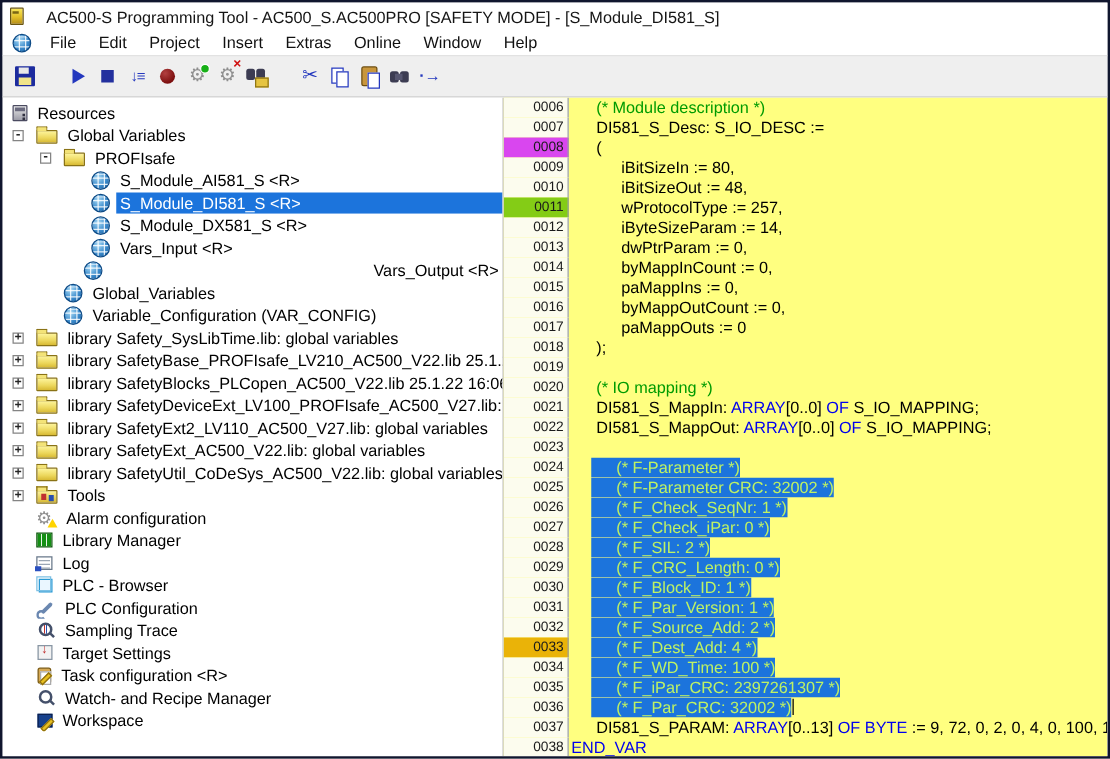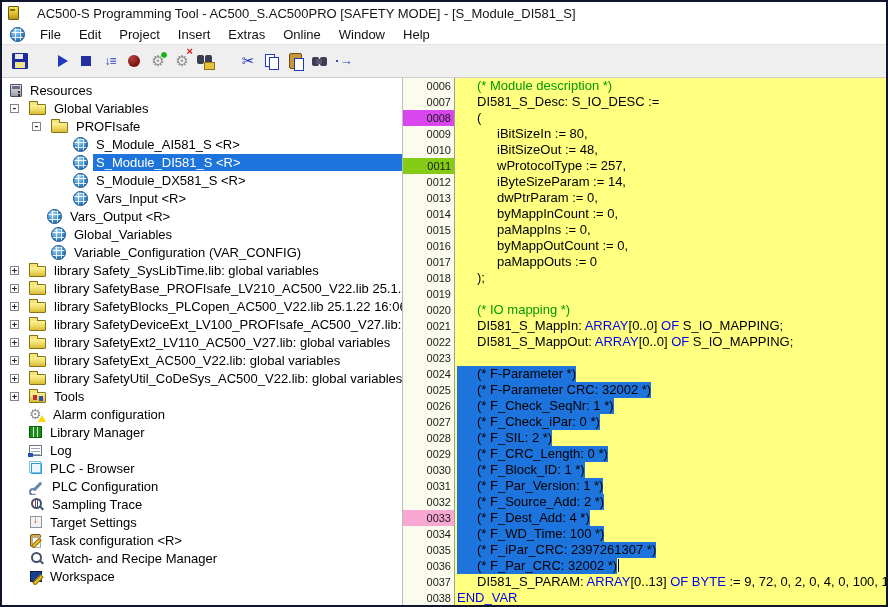--- a/index.html
+++ b/index.html
@@ -126,21 +126,21 @@
     border:1px solid #907010;transform:rotate(-45deg);}
   
   .editor{flex:1;background:#ffff80;overflow:hidden;font-size:13px;}
   .eline{display:flex;height:16px;line-height:16px;white-space:pre;}
   .ln{width:52px;flex:none;background:#fcfcee;border-right:1px solid #9aa0a0;
     padding-right:3px;text-align:right;color:#1a1a1a;font-size:11px;}
   .lbody{flex:1;overflow:hidden;padding-left:2px;}
   .sc{color:#009b00;}
   .sk{color:#0000ee;}
   .sp{color:#000;}
-  .selspan{display:inline-block;height:16px;background:#1c74dc;color:#000000;}
+  .selspan{display:inline-block;height:16px;background:#1c74dc;color:#bef264;margin-left:16px;}
   .caret{display:inline-block;width:1px;height:13px;background:#000;vertical-align:-2px;margin-left:1px;}
 </style>
 </head>
 <body>
 
 <div class="window">
   <div class="titlebar">
     <span class="app-icon"></span>
     <span class="title-text">AC500-S Programming Tool - AC500_S.AC500PRO [SAFETY MODE] - [S_Module_DI581_S]</span>
   </div>
@@ -228,21 +228,21 @@
         <div class="trow" style="padding-left: 50px;">
           <span class="slot"></span>
           <span class="ticon i-globe"></span>
           <span class="tlabel">S_Module_DX581_S &lt;R&gt;</span>
         </div>
         <div class="trow" style="padding-left: 50px;">
           <span class="slot"></span>
           <span class="ticon i-globe"></span>
           <span class="tlabel">Vars_Input &lt;R&gt;</span>
         </div>
-        <div class="trow" style="padding-left: 24px;">
+        <div class="trow" style="padding-left: 44px; text-align: right;">
           <span class="slot"></span>
           <span class="ticon i-globe"></span>
           <span class="tlabel">Vars_Output &lt;R&gt;</span>
         </div>
         <div class="trow" style="padding-left: 28px;">
           <span class="slot"></span>
           <span class="ticon i-globe"></span>
           <span class="tlabel">Global_Variables</span>
         </div>
         <div class="trow" style="padding-left: 28px;">
@@ -378,21 +378,21 @@
         <div class="eline"><span class="ln" style="background: rgb(252, 252, 238);">0023</span><span class="lbody"><span style="padding-left: 0px;"></span></span></div>
         <div class="eline"><span class="ln" style="background: rgb(252, 252, 238);">0024</span><span class="lbody"><span class="selspan" style="padding-left: 20px; background: rgb(28, 116, 220);">(* F-Parameter *)</span></span></div>
         <div class="eline"><span class="ln" style="background: rgb(252, 252, 238);">0025</span><span class="lbody"><span class="selspan" style="padding-left: 20px; background: rgb(28, 116, 220);">(* F-Parameter CRC: 32002 *)</span></span></div>
         <div class="eline"><span class="ln" style="background: rgb(252, 252, 238);">0026</span><span class="lbody"><span class="selspan" style="padding-left: 20px; background: rgb(28, 116, 220);">(* F_Check_SeqNr: 1 *)</span></span></div>
         <div class="eline"><span class="ln" style="background: rgb(252, 252, 238);">0027</span><span class="lbody"><span class="selspan" style="padding-left: 20px; background: rgb(28, 116, 220);">(* F_Check_iPar: 0 *)</span></span></div>
         <div class="eline"><span class="ln" style="background: rgb(252, 252, 238);">0028</span><span class="lbody"><span class="selspan" style="padding-left: 20px; background: rgb(28, 116, 220);">(* F_SIL: 2 *)</span></span></div>
         <div class="eline"><span class="ln" style="background: rgb(252, 252, 238);">0029</span><span class="lbody"><span class="selspan" style="padding-left: 20px; background: rgb(28, 116, 220);">(* F_CRC_Length: 0 *)</span></span></div>
         <div class="eline"><span class="ln" style="background: rgb(252, 252, 238);">0030</span><span class="lbody"><span class="selspan" style="padding-left: 20px; background: rgb(28, 116, 220);">(* F_Block_ID: 1 *)</span></span></div>
         <div class="eline"><span class="ln" style="background: rgb(252, 252, 238);">0031</span><span class="lbody"><span class="selspan" style="padding-left: 20px; background: rgb(28, 116, 220);">(* F_Par_Version: 1 *)</span></span></div>
         <div class="eline"><span class="ln" style="background: rgb(252, 252, 238);">0032</span><span class="lbody"><span class="selspan" style="padding-left: 20px; background: rgb(28, 116, 220);">(* F_Source_Add: 2 *)</span></span></div>
-        <div class="eline"><span class="ln" style="background: #f9a8d4;">0033</span><span class="lbody"><span class="selspan" style="padding-left: 20px; background: rgb(28, 116, 220);">(* F_Dest_Add: 4 *)</span></span></div>
+        <div class="eline"><span class="ln" style="background: #eab308;">0033</span><span class="lbody"><span class="selspan" style="padding-left: 20px; background: rgb(28, 116, 220);">(* F_Dest_Add: 4 *)</span></span></div>
         <div class="eline"><span class="ln" style="background: rgb(252, 252, 238);">0034</span><span class="lbody"><span class="selspan" style="padding-left: 20px; background: rgb(28, 116, 220);">(* F_WD_Time: 100 *)</span></span></div>
         <div class="eline"><span class="ln" style="background: rgb(252, 252, 238);">0035</span><span class="lbody"><span class="selspan" style="padding-left: 20px; background: rgb(28, 116, 220);">(* F_iPar_CRC: 2397261307 *)</span></span></div>
         <div class="eline"><span class="ln" style="background: rgb(252, 252, 238);">0036</span><span class="lbody"><span class="selspan" style="padding-left: 20px; background: rgb(28, 116, 220);">(* F_Par_CRC: 32002 *)</span><span class="caret"></span></span></div>
         <div class="eline"><span class="ln" style="background: rgb(252, 252, 238);">0037</span><span class="lbody"><span style="padding-left: 20px;"><span class="sp">DI581_S_PARAM: </span><span class="sk" style="color: rgb(0, 0, 238);">ARRAY</span><span class="sp">[0..13] </span><span class="sk" style="color: rgb(0, 0, 238);">OF</span><span class="sp"> </span><span class="sk" style="color: rgb(0, 0, 238);">BYTE</span><span class="sp"> := 9, 72, 0, 2, 0, 4, 0, 100, 142, 227,</span></span></span></div>
         <div class="eline"><span class="ln" style="background: rgb(252, 252, 238);">0038</span><span class="lbody"><span style="padding-left: 0px;"><span class="sk" style="color: rgb(0, 0, 238);">END_VAR</span></span></span></div>
       </div>
   </div>
 </div>
 
 </body></html>

